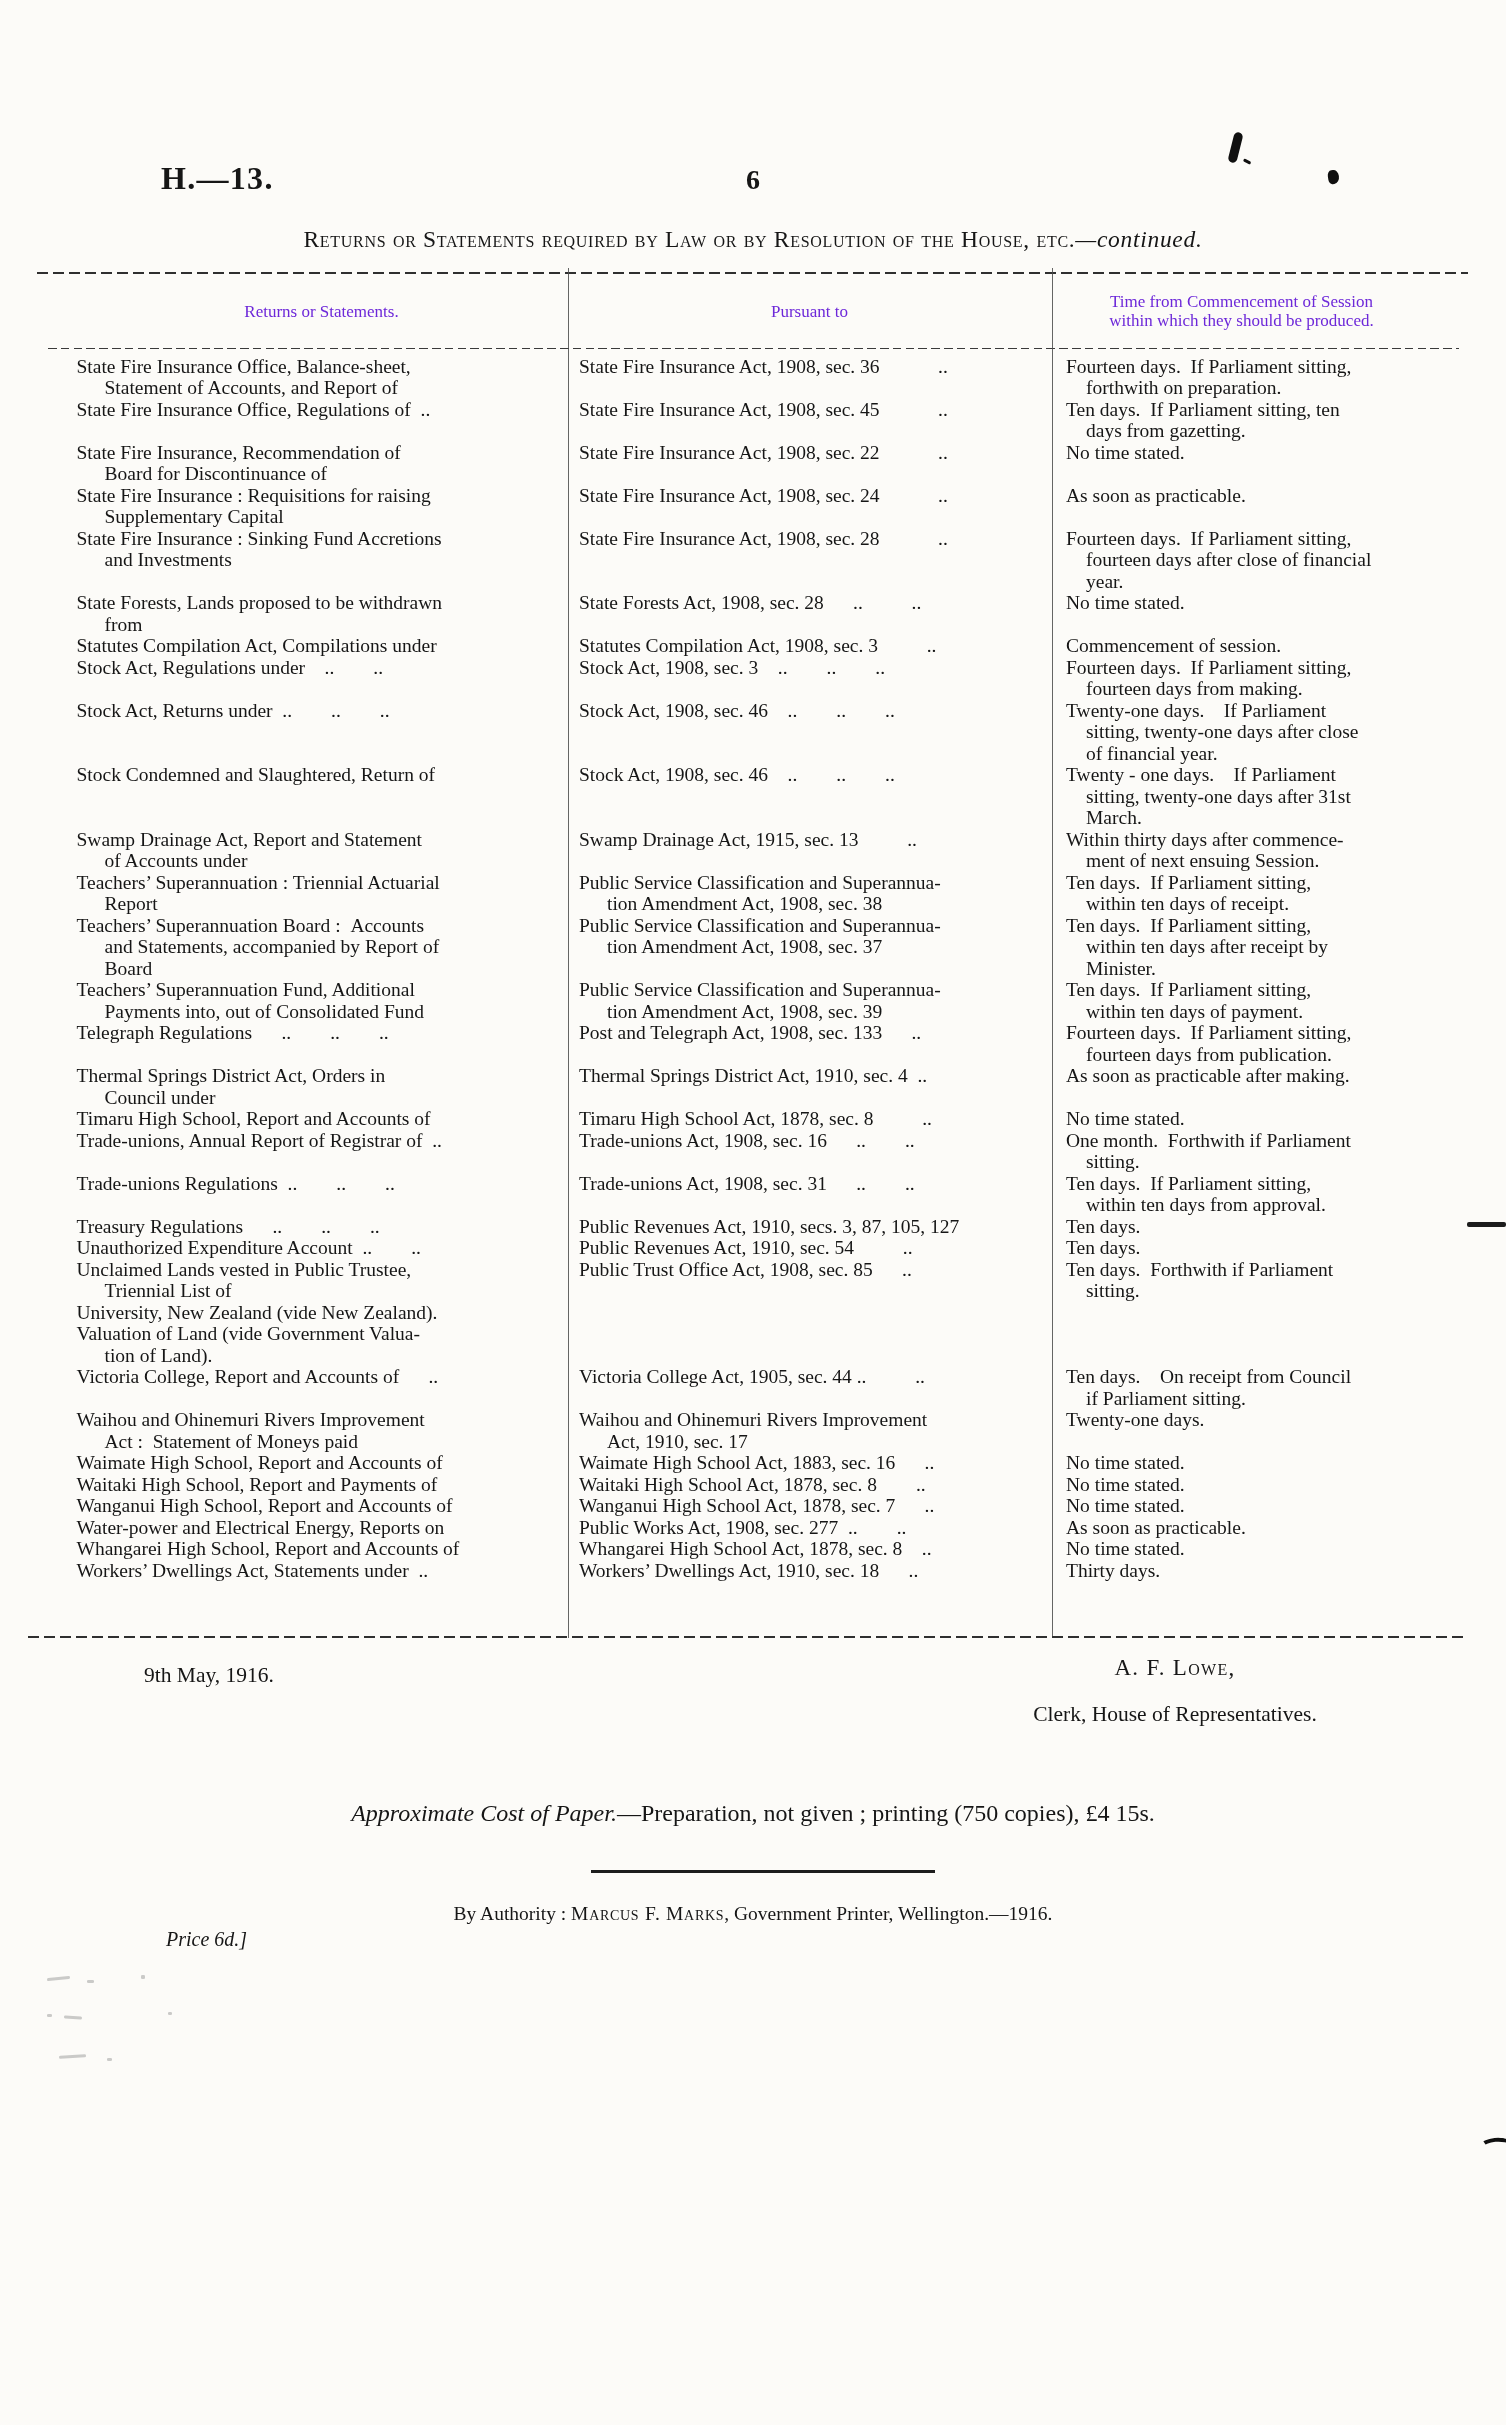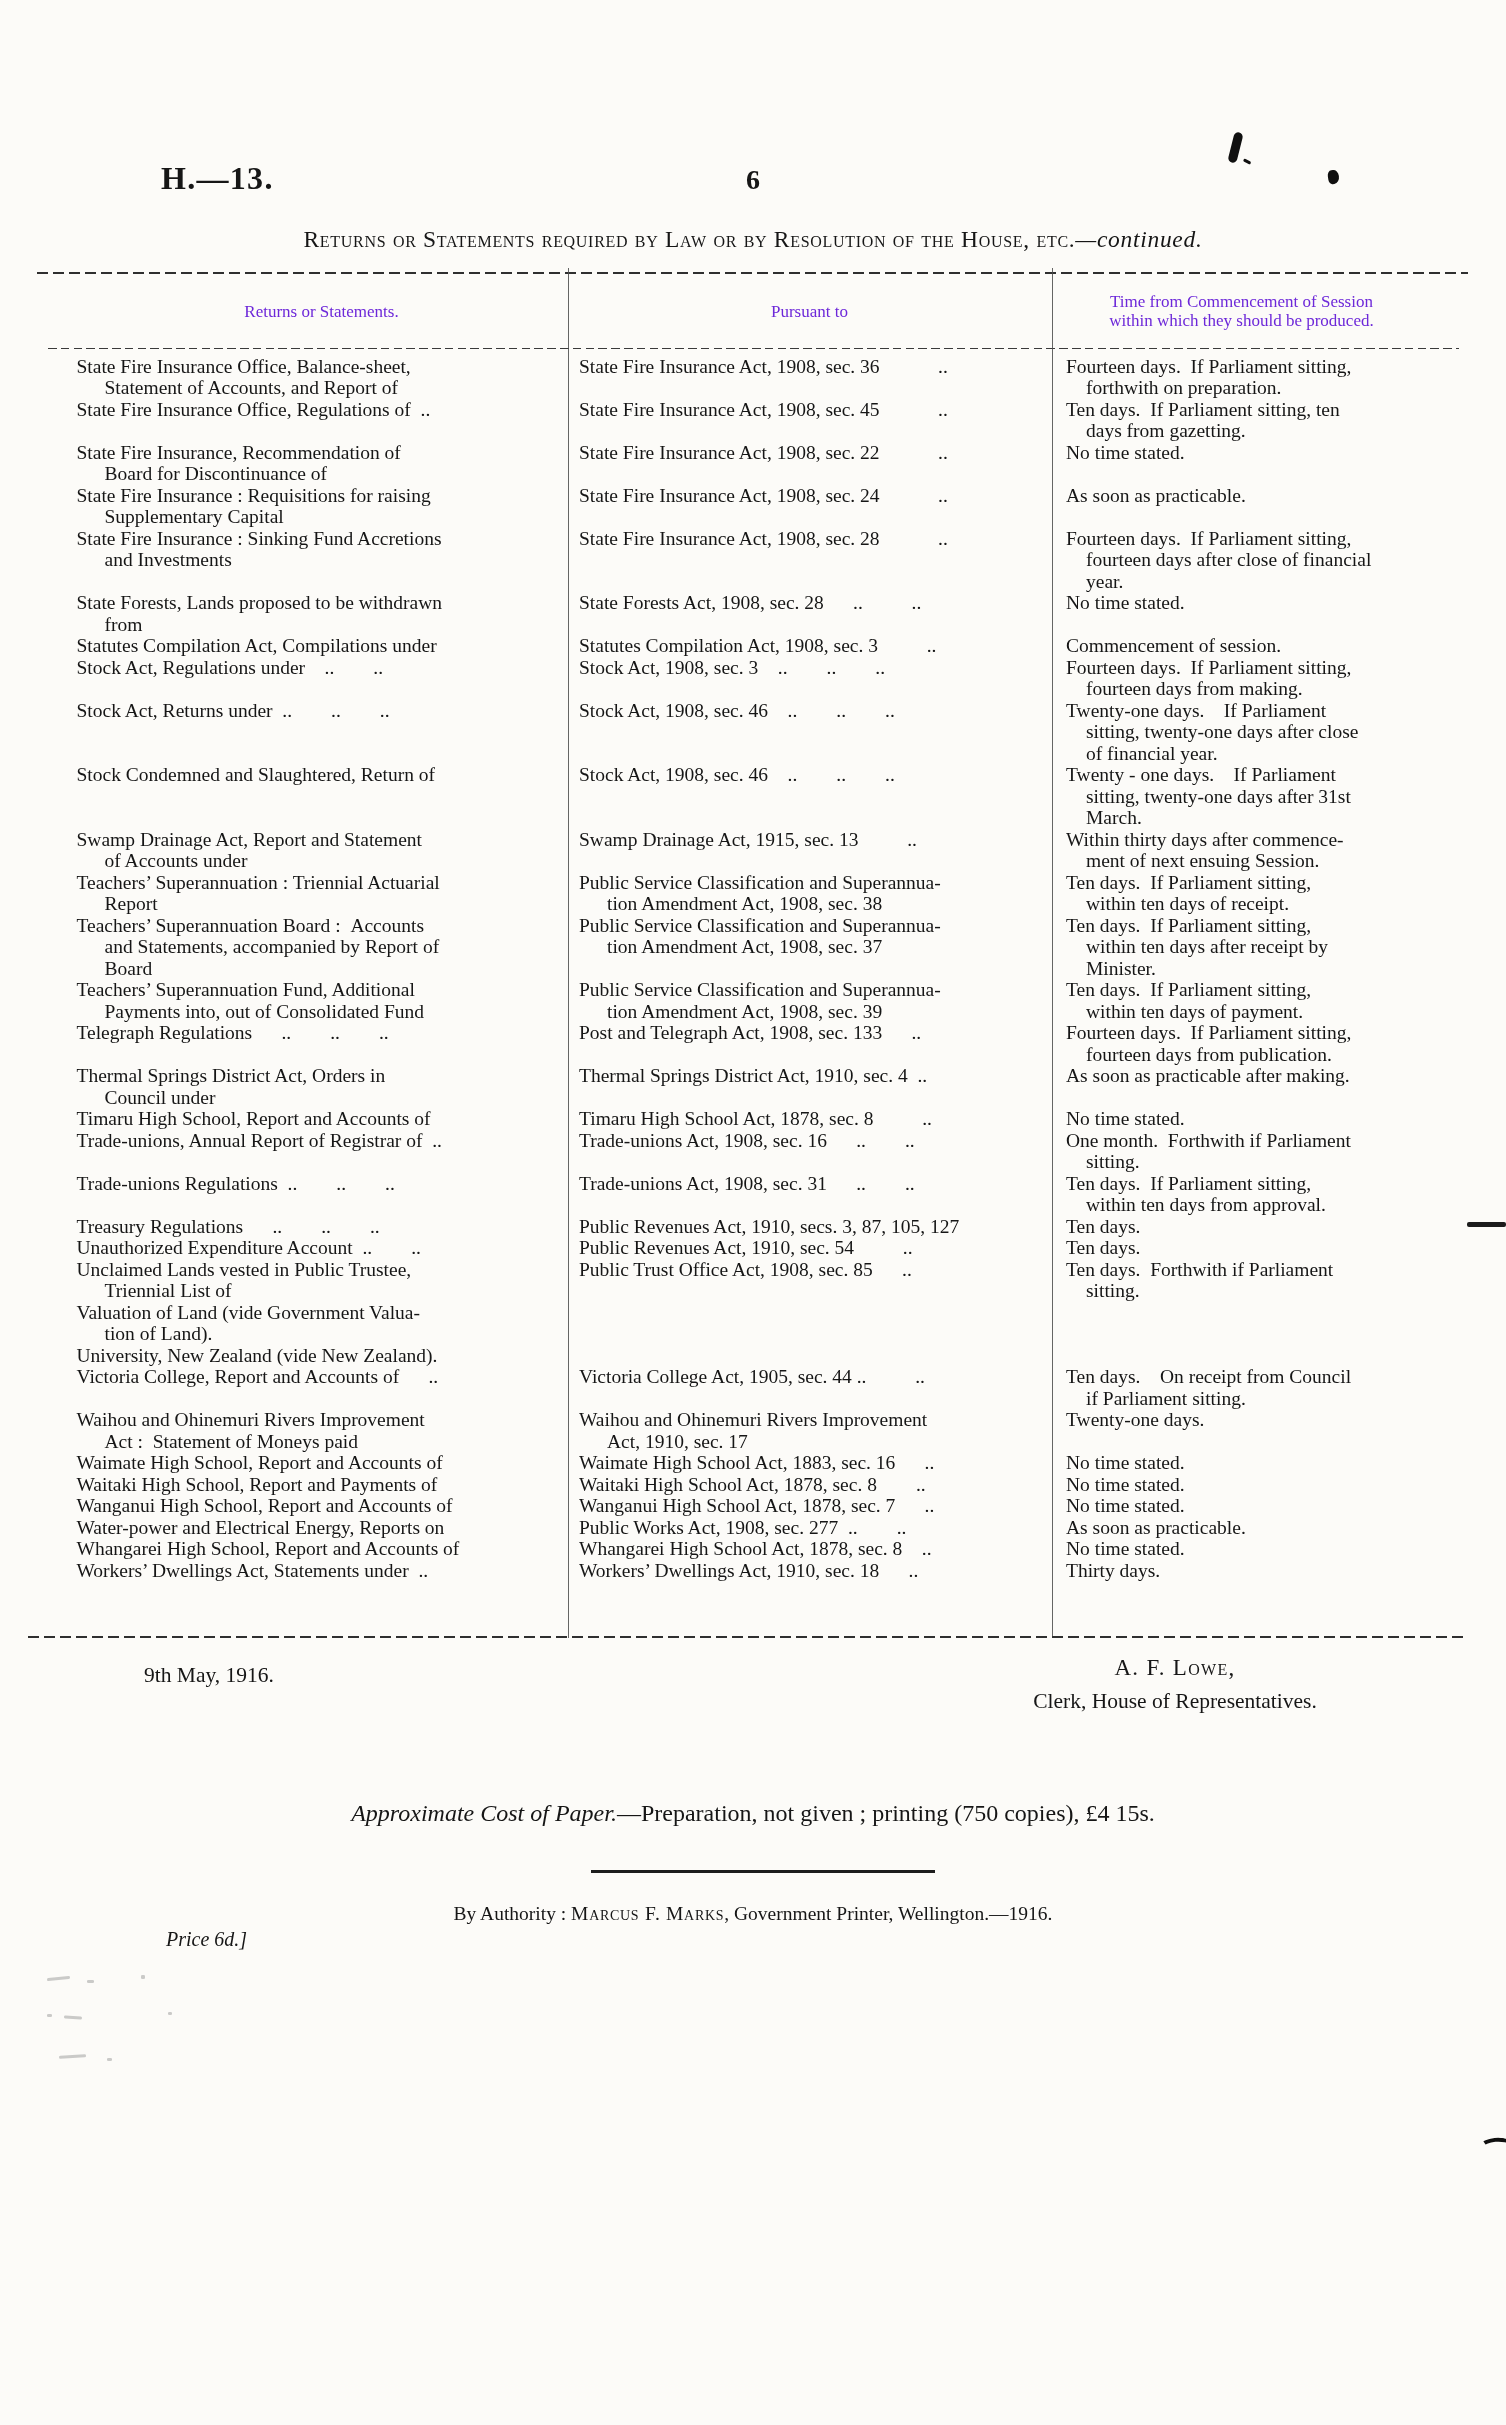--- a/index.html
+++ b/index.html
@@ -37,21 +37,21 @@
   .trow { display:grid; grid-template-columns:493px 483px 381px; }
   .cell { font-size:19.5px; line-height:21.5px; white-space:pre-wrap; }
   .cell.returns  { padding:0 6.7px 0 29.5px; text-indent:-28px; }
   .cell.pursuant { padding:0 12px 0 39px;  text-indent:-28px; }
   .cell.time     { padding:0 2.7px 0 35px;  text-indent:-20px; }
 
   
   .date-line { position:absolute; left:144px; top:1663px; font-size:21.5px; }
   .sig-block { position:absolute; left:913px; top:1655px; width:524px; text-align:center; }
   .sig-name  { font-size:23px; font-variant:small-caps; letter-spacing:1.3px; }
-  .sig-role  { font-size:21.5px; margin-top:8px; }
+  .sig-role  { font-size:21.5px; margin-top:21px; }
   .cost-line { position:absolute; left:0; top:1800px; width:1506px; text-align:center; font-size:24px; }
   .cost-line .lead { font-style:italic; }
   .imprint-rule { position:absolute; left:591px; top:1870px; width:344px; height:2.7px; background:#1d1d1d; }
   .authority-line { position:absolute; left:0; top:1903px; width:1506px; text-align:center; font-size:19.5px; }
   .authority-line .sc { font-variant:small-caps; letter-spacing:0.7px; }
   .price-line { position:absolute; left:166px; top:1928px; font-size:20px; font-style:italic; }
 
   
   .ink-slash { position:absolute; left:1231px; top:132px; width:8.7px; height:31px;
                background:#101010; border-radius:4.7px; transform:rotate(14deg); }
@@ -250,28 +250,28 @@
 
   <div class="trow">
     <div class="cell returns">Unclaimed Lands vested in Public Trustee,
 Triennial List of</div>
     <div class="cell pursuant">Public Trust Office Act, 1908, sec. 85  ..</div>
     <div class="cell time">Ten days. Forthwith if Parliament
 sitting.</div>
   </div>
 
   <div class="trow">
+    <div class="cell returns">University, New Zealand (vide New Zealand).</div>
+    <div class="cell pursuant"></div>
+    <div class="cell time"></div>
+  </div>
+
+  <div class="trow">
     <div class="cell returns">Valuation of Land (vide Government Valua-
 tion of Land).</div>
-    <div class="cell pursuant"></div>
-    <div class="cell time"></div>
-  </div>
-
-  <div class="trow">
-    <div class="cell returns">University, New Zealand (vide New Zealand).</div>
     <div class="cell pursuant"></div>
     <div class="cell time"></div>
   </div>
 
   <div class="trow">
     <div class="cell returns">Victoria College, Report and Accounts of  ..</div>
     <div class="cell pursuant">Victoria College Act, 1905, sec. 44 ..   ..</div>
     <div class="cell time">Ten days.  On receipt from Council
 if Parliament sitting.</div>
   </div>

